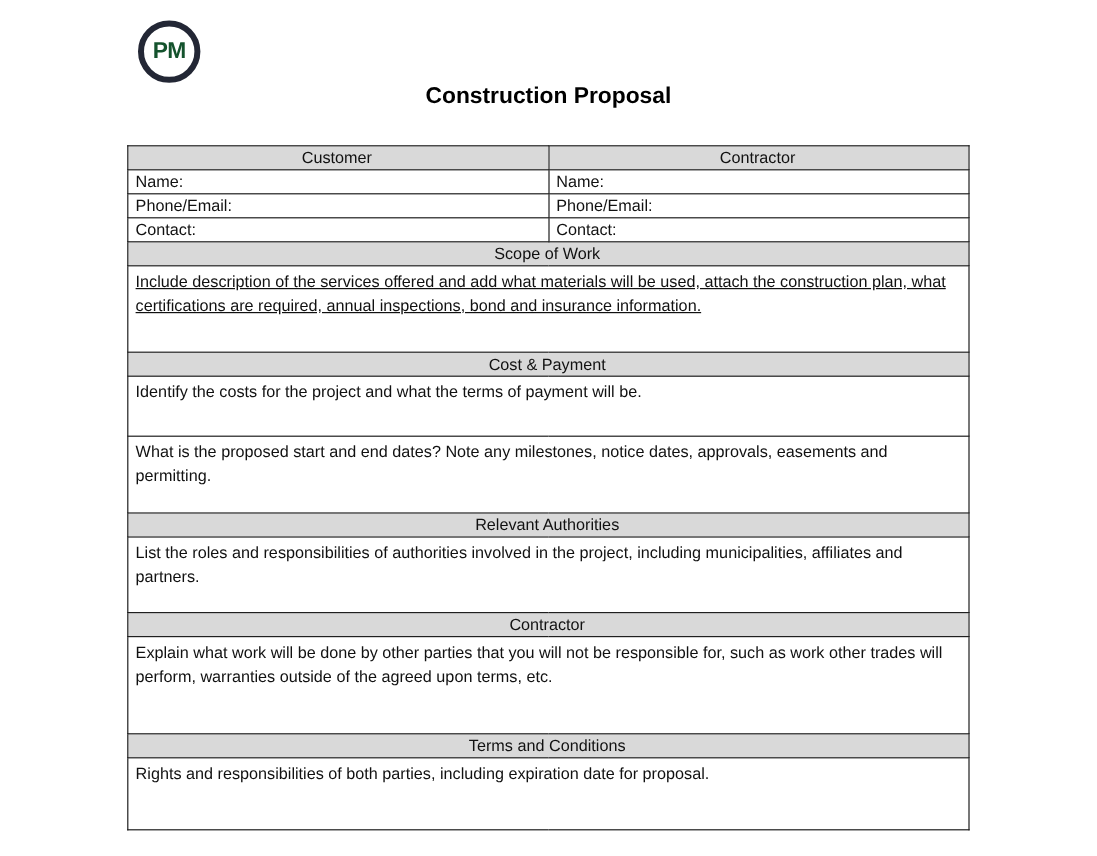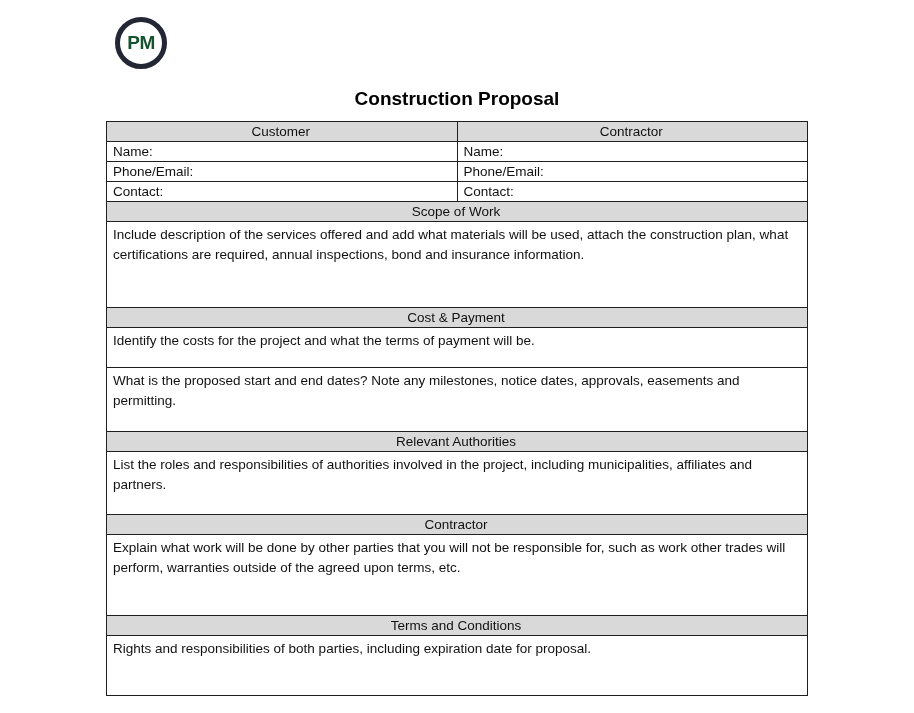--- a/index.html
+++ b/index.html
@@ -22,21 +22,21 @@
     color: #14532d; font-weight: bold; font-size: 19px; letter-spacing: -0.5px;
   }
   .logo-text {
     margin-left: 12px;
     font-weight: bold; font-size: 27px; color: #232735;
     letter-spacing: -0.3px;
   }
 
   
   .doc-title {
-    position: absolute; top: 88px; left: 0; width: 914px;
+    position: absolute; top: 70px; left: 0; width: 914px;
     text-align: center;
     font-size: 19px; font-weight: bold; color: #000000;
   }
 
   
   table.proposal {
     position: absolute; top: 121px; left: 106px;
     width: 702px;
     border-collapse: collapse; table-layout: fixed;
     font-size: 13.5px; color: #111111;
@@ -53,22 +53,22 @@
   }
   tr.row-info td { height: 20px; vertical-align: middle; background: #ffffff; }
   tr.row-sec td {
     background: #d9d9d9; text-align: center;
     height: 20px; vertical-align: middle;
   }
   tr.row-body td {
     background: #ffffff; vertical-align: top;
     line-height: 20px; padding-top: 3px; padding-right: 14px;
   }
-  td.body-scope       { height: 86px; }
-  td.body-cost        { height: 40px; }
+  td.body-scope       { height: 72px; text-decoration: underline; }
+  td.body-cost        { height: 50px; }
   td.body-schedule    { height: 64px; }
   td.body-authorities { height: 63px; }
   td.body-exclusions  { height: 81px; }
   td.body-terms       { height: 60px; }
 </style>
 </head>
 <body>
 
 <div class="page">
 

